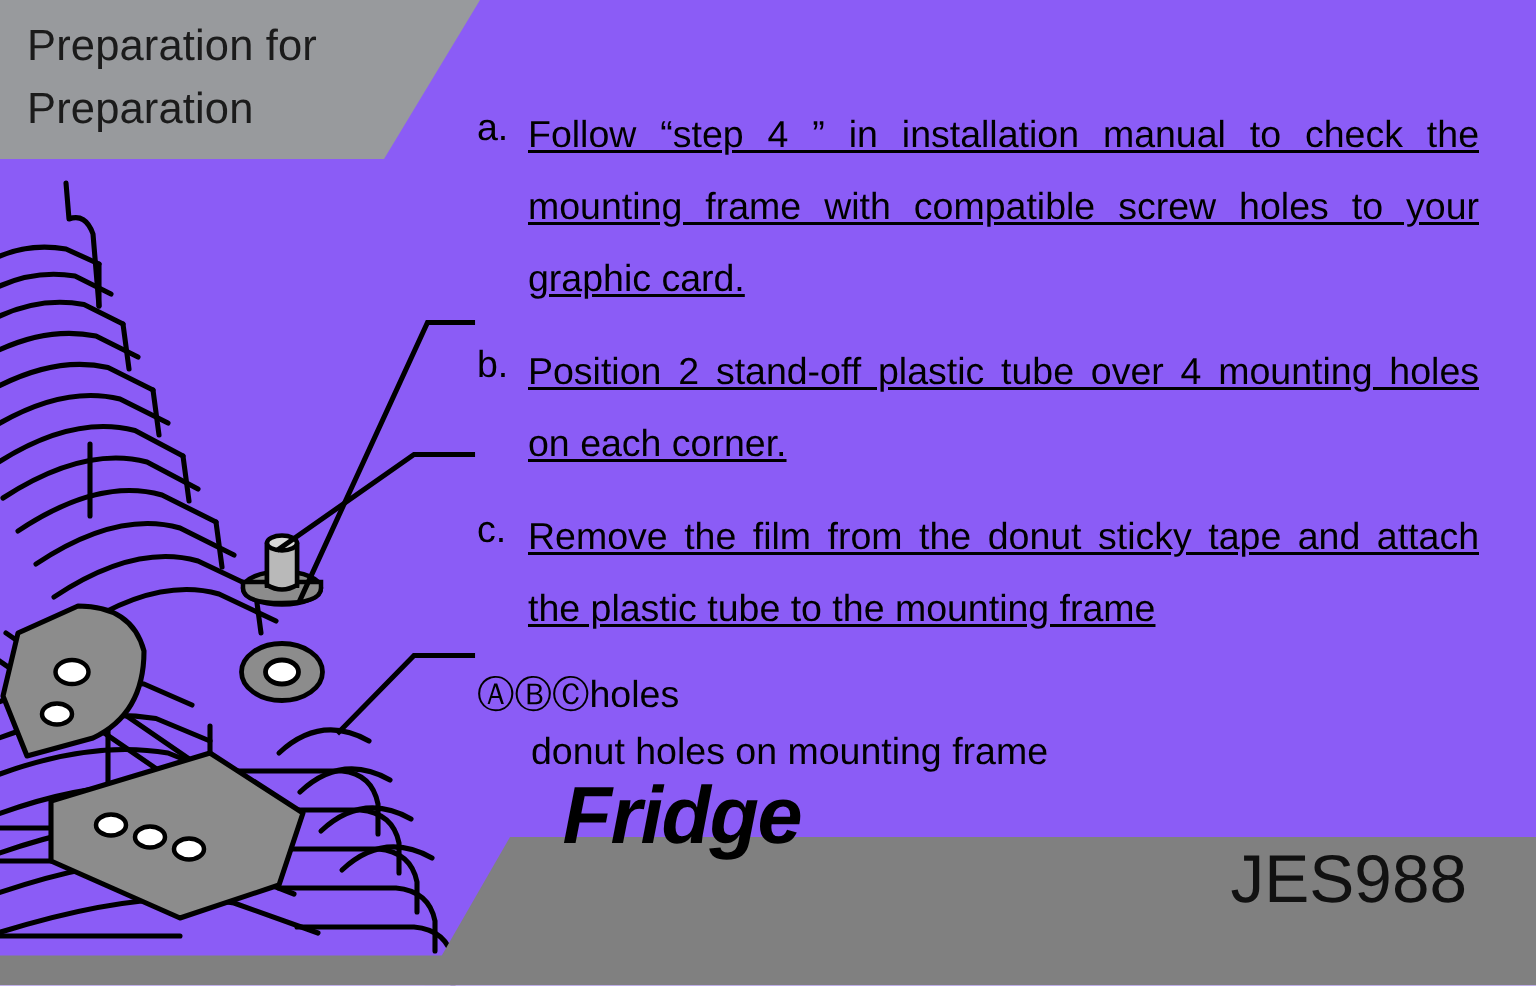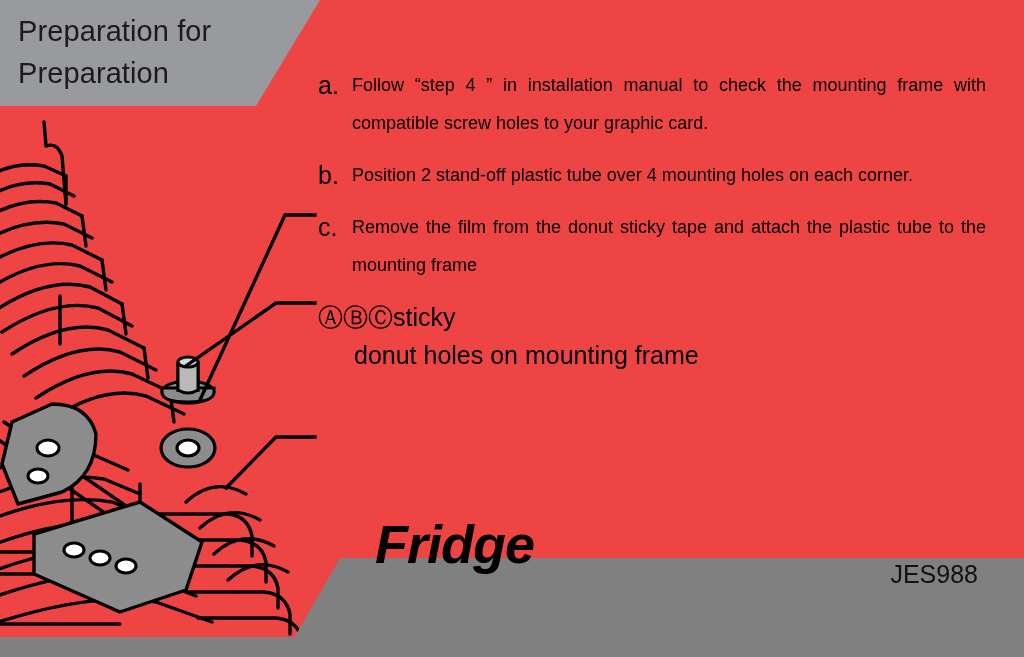--- a/index.html
+++ b/index.html
@@ -4,21 +4,21 @@
 <style>
   html, body {
     margin: 0;
     padding: 0;
     background: #ffffff;
   }
   #page {
     position: relative;
     width: 1024px;
     height: 657px;
-    background: #ef4444;
+    background: #8b5cf6;
     overflow: hidden;
     font-family: "Liberation Sans", sans-serif;
     color: #000000;
   }
 
   
   .header-band {
     position: absolute;
     left: 0;
     top: 0;
@@ -52,24 +52,25 @@
     margin-bottom: 14px;
   }
   .item-marker {
     flex: 0 0 auto;
     width: 34px;
     font-size: 25px;
     line-height: 38px;
   }
   .item-body {
     flex: 1 1 auto;
-    font-size: 18px;
-    line-height: 38px;
+    font-size: 25px;
+    line-height: 48px;
     text-align: justify;
     text-justify: inter-word;
+    text-decoration: underline;
   }
   .abc-line {
     font-size: 25px;
     line-height: 38px;
   }
   .abc-sub {
     font-size: 25px;
     line-height: 38px;
     padding-left: 36px;
   }
@@ -102,21 +103,21 @@
     left: 0;
     top: 637px;
     width: 1024px;
     height: 20px;
     background: #808080;
   }
   .footer-model {
     position: absolute;
     right: 46px;
     top: 560px;
-    font-size: 25px;
+    font-size: 45px;
     color: #111111;
     z-index: 6;
   }
 
   
   .illustration {
     position: absolute;
     left: 0;
     top: 104px;
     width: 330px;
@@ -247,21 +248,21 @@
       <div class="item-body">Position 2 stand-off plastic tube over 4 mounting holes on each corner.</div>
     </div>
 
     <div class="item">
       <div class="item-marker">c.</div>
       <div class="item-body">Remove the film from the donut sticky tape and attach the plastic tube to the mounting frame</div>
     </div>
 
     <div>
       <div class="abc-line">
-        <span>Ⓐ</span><span>Ⓑ</span><span>Ⓒ</span><span>sticky</span>
+        <span>Ⓐ</span><span>Ⓑ</span><span>Ⓒ</span><span>holes</span>
       </div>
       <div class="abc-sub">donut holes on mounting frame</div>
     </div>
 
   </div>
 
   <div class="footer-band"></div>
   <div class="footer-band-lower"></div>
   <div class="brand">Fridge</div>
   <div class="footer-model">JES988</div>

